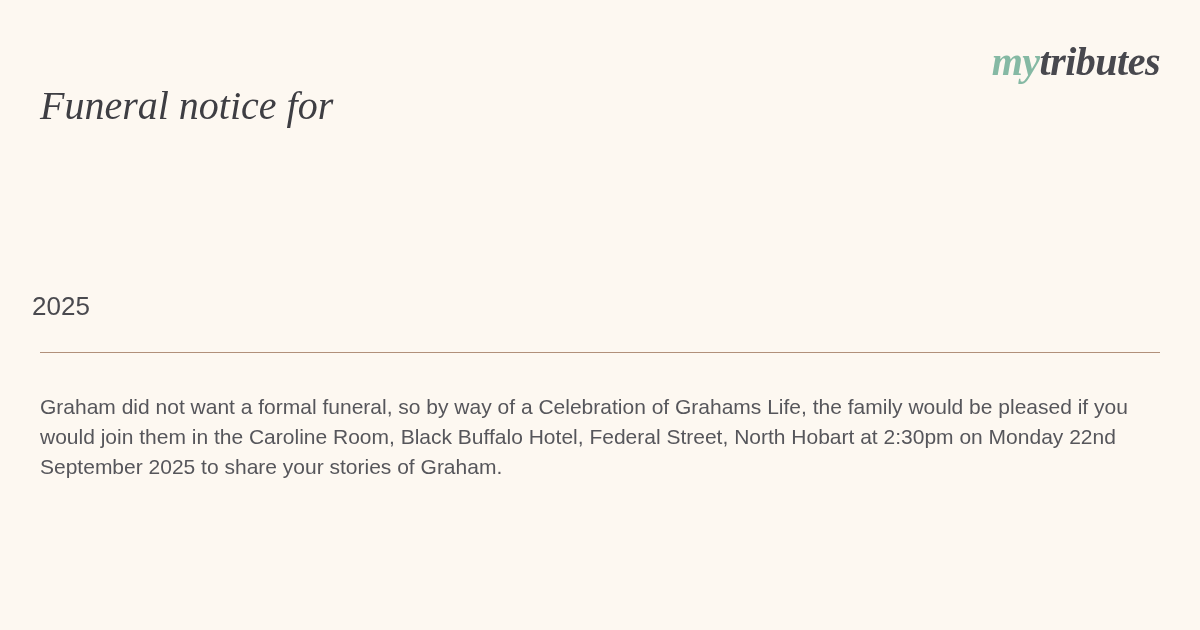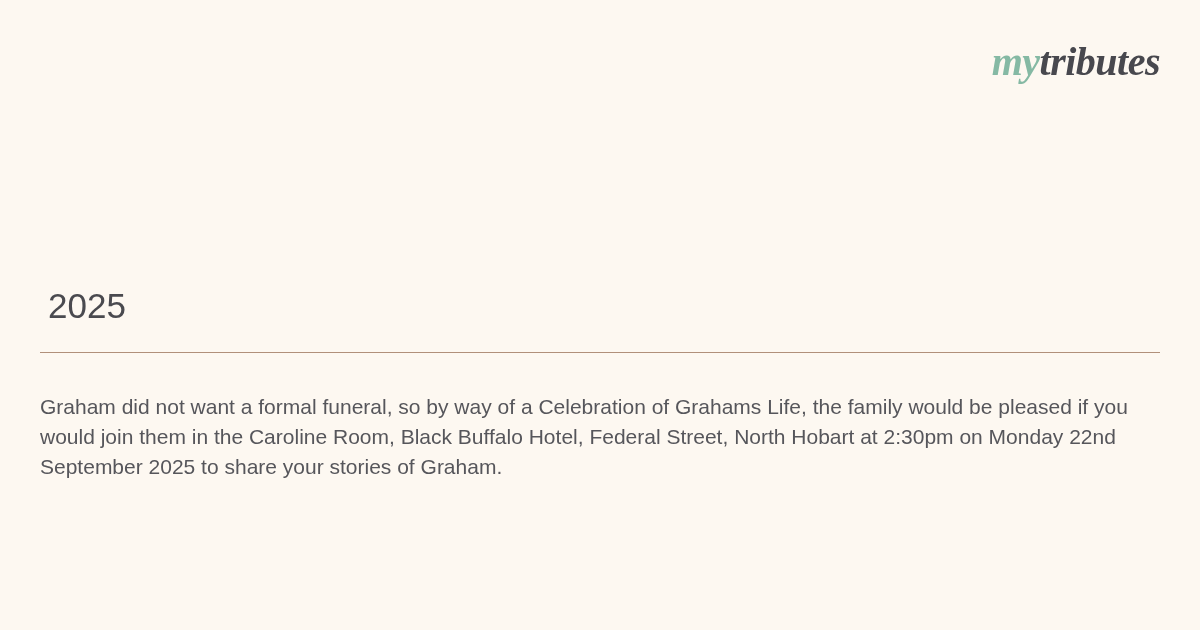--- a/index.html
+++ b/index.html
@@ -56,23 +56,23 @@
     font-family: "Liberation Serif", serif;
     font-weight: 700;
     font-size: 66px;
     line-height: 72px;
     letter-spacing: 0.5px;
     color: var(--heading);
   }
   .name-line { display: block; }
   .year {
     position: absolute;
-    left: 48px;
+    left: 32px;
     top: 290px;
-    font-size: 35px;
+    font-size: 26px;
     line-height: 32px;
     color: var(--year-text);
   }
   .divider {
     position: absolute;
     left: 40px;
     top: 352px;
     width: 1120px;
     border: none;
     border-top: 1px solid var(--divider);
@@ -89,20 +89,21 @@
 </style>
 </head>
 <body>
 
 <div class="canvas">
 
   <div class="logo">
     <span class="logo-my">my</span><span class="logo-tributes">tributes</span>
   </div>
 
+  <div class="eyebrow">Funeral notice for</div>
 
 
   <div class="year">2025</div>
 
   <hr class="divider">
 
   <p class="body-text">Graham did not want a formal funeral, so by way of a Celebration of Grahams Life, the family would be pleased if you would join them in the Caroline Room, Black Buffalo Hotel, Federal Street, North Hobart at 2:30pm on Monday 22nd September 2025 to share your stories of Graham.</p>
 
 </div>
 

